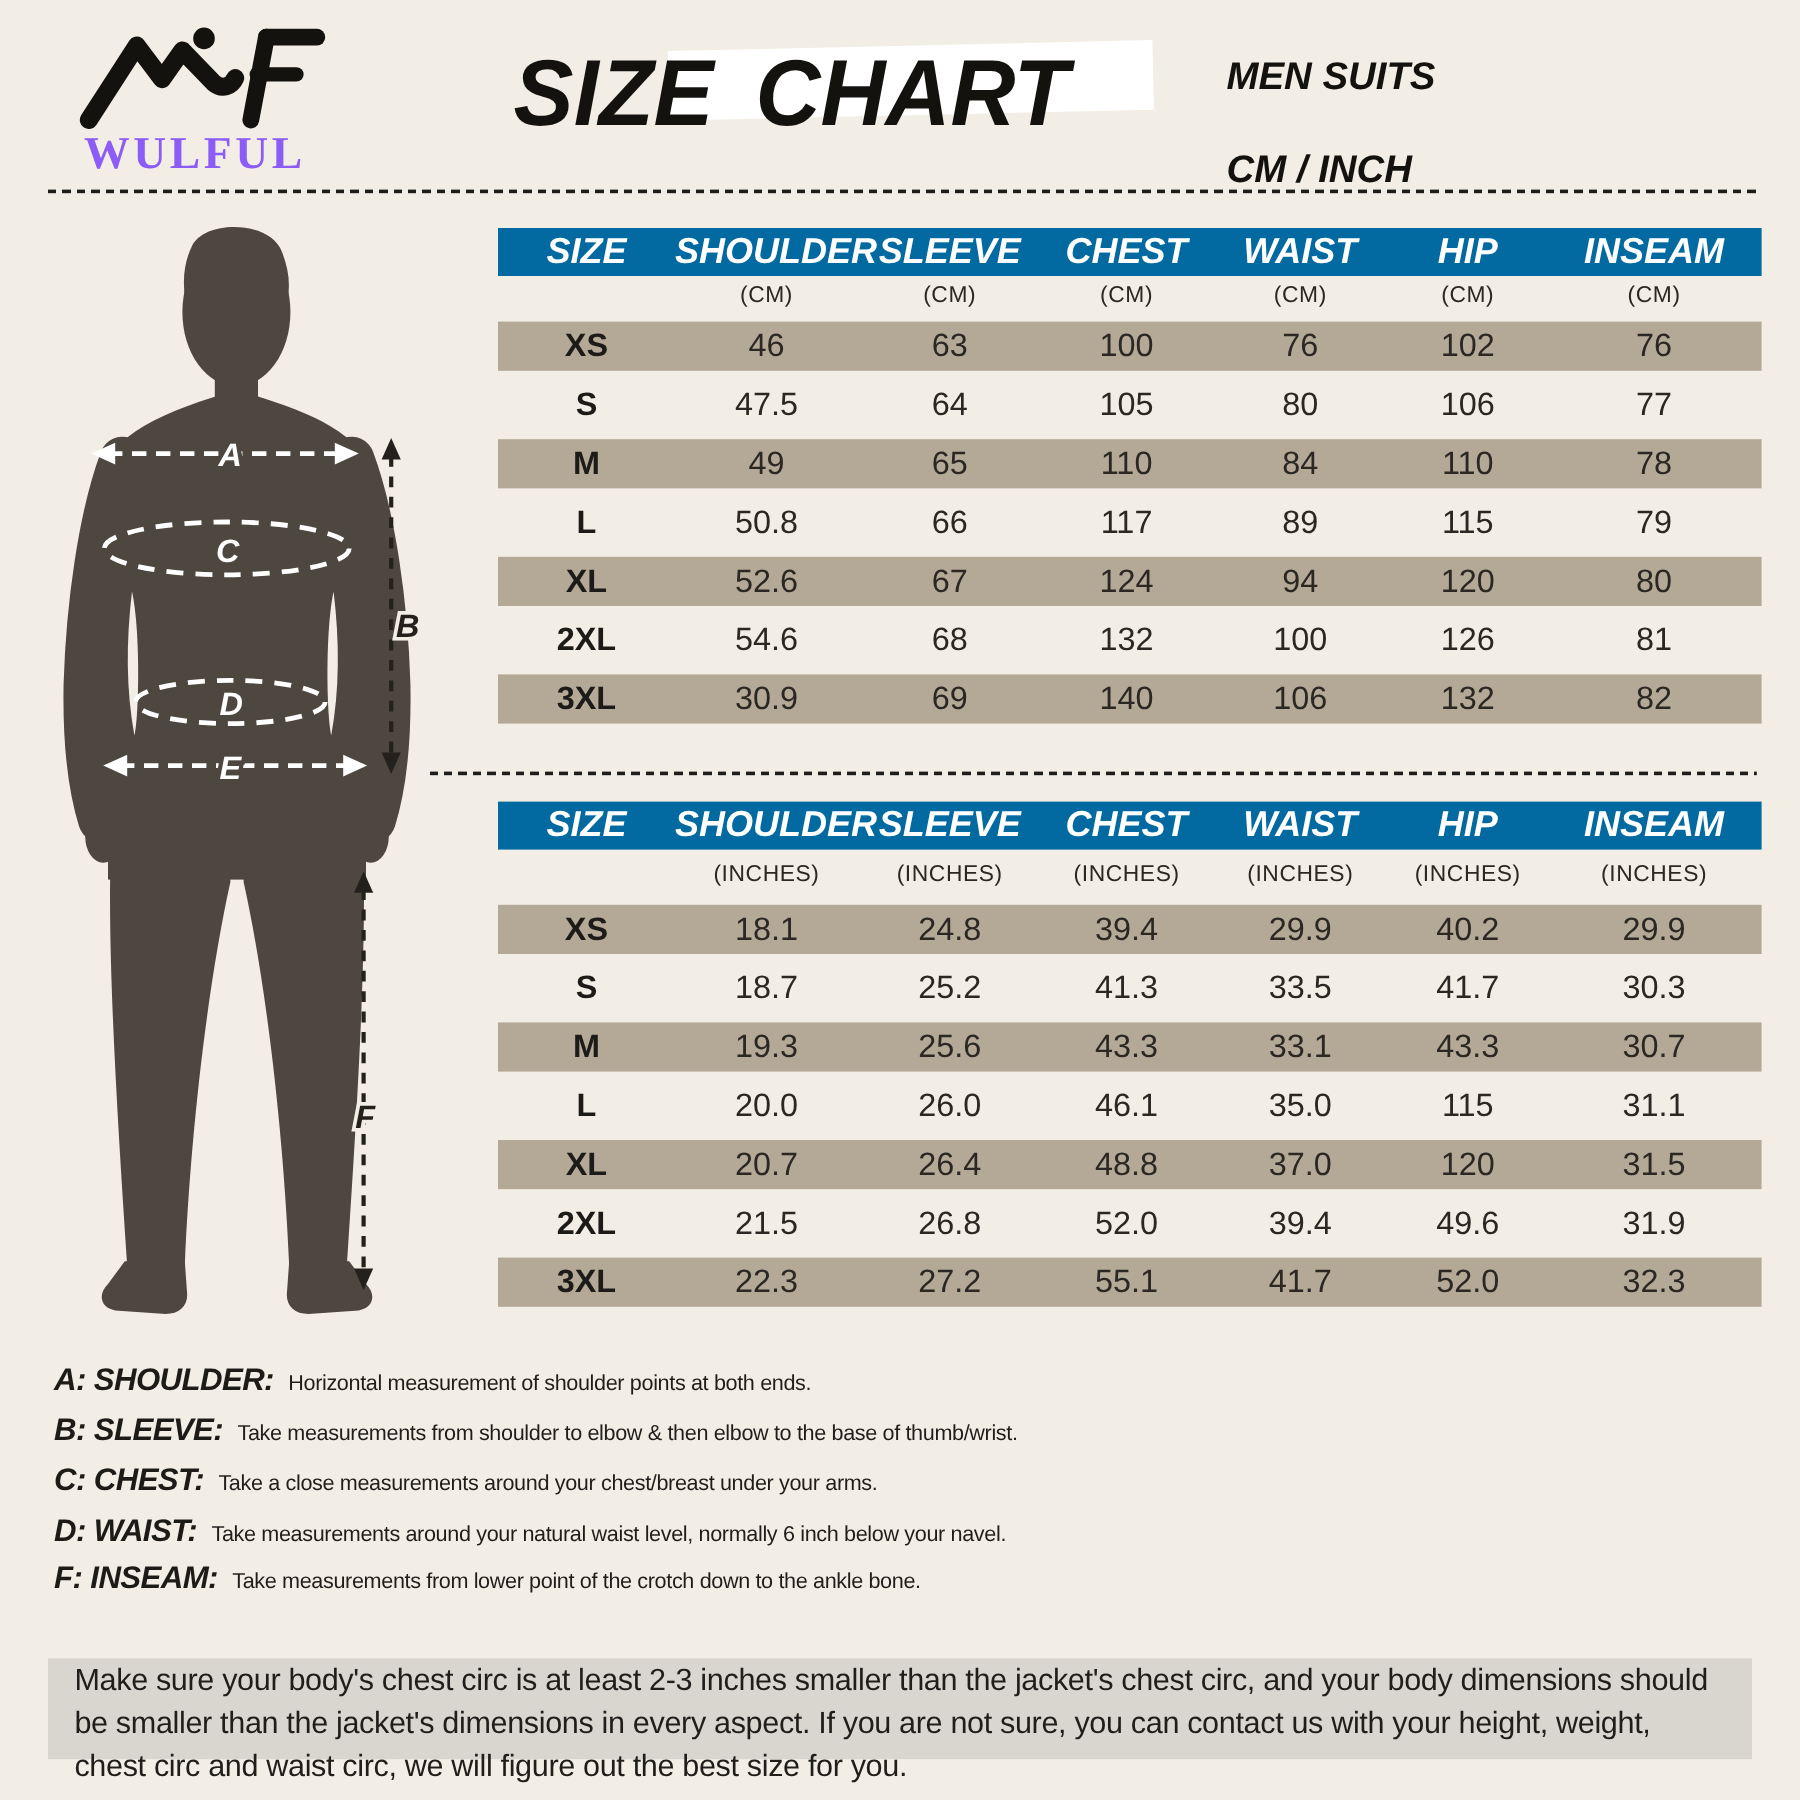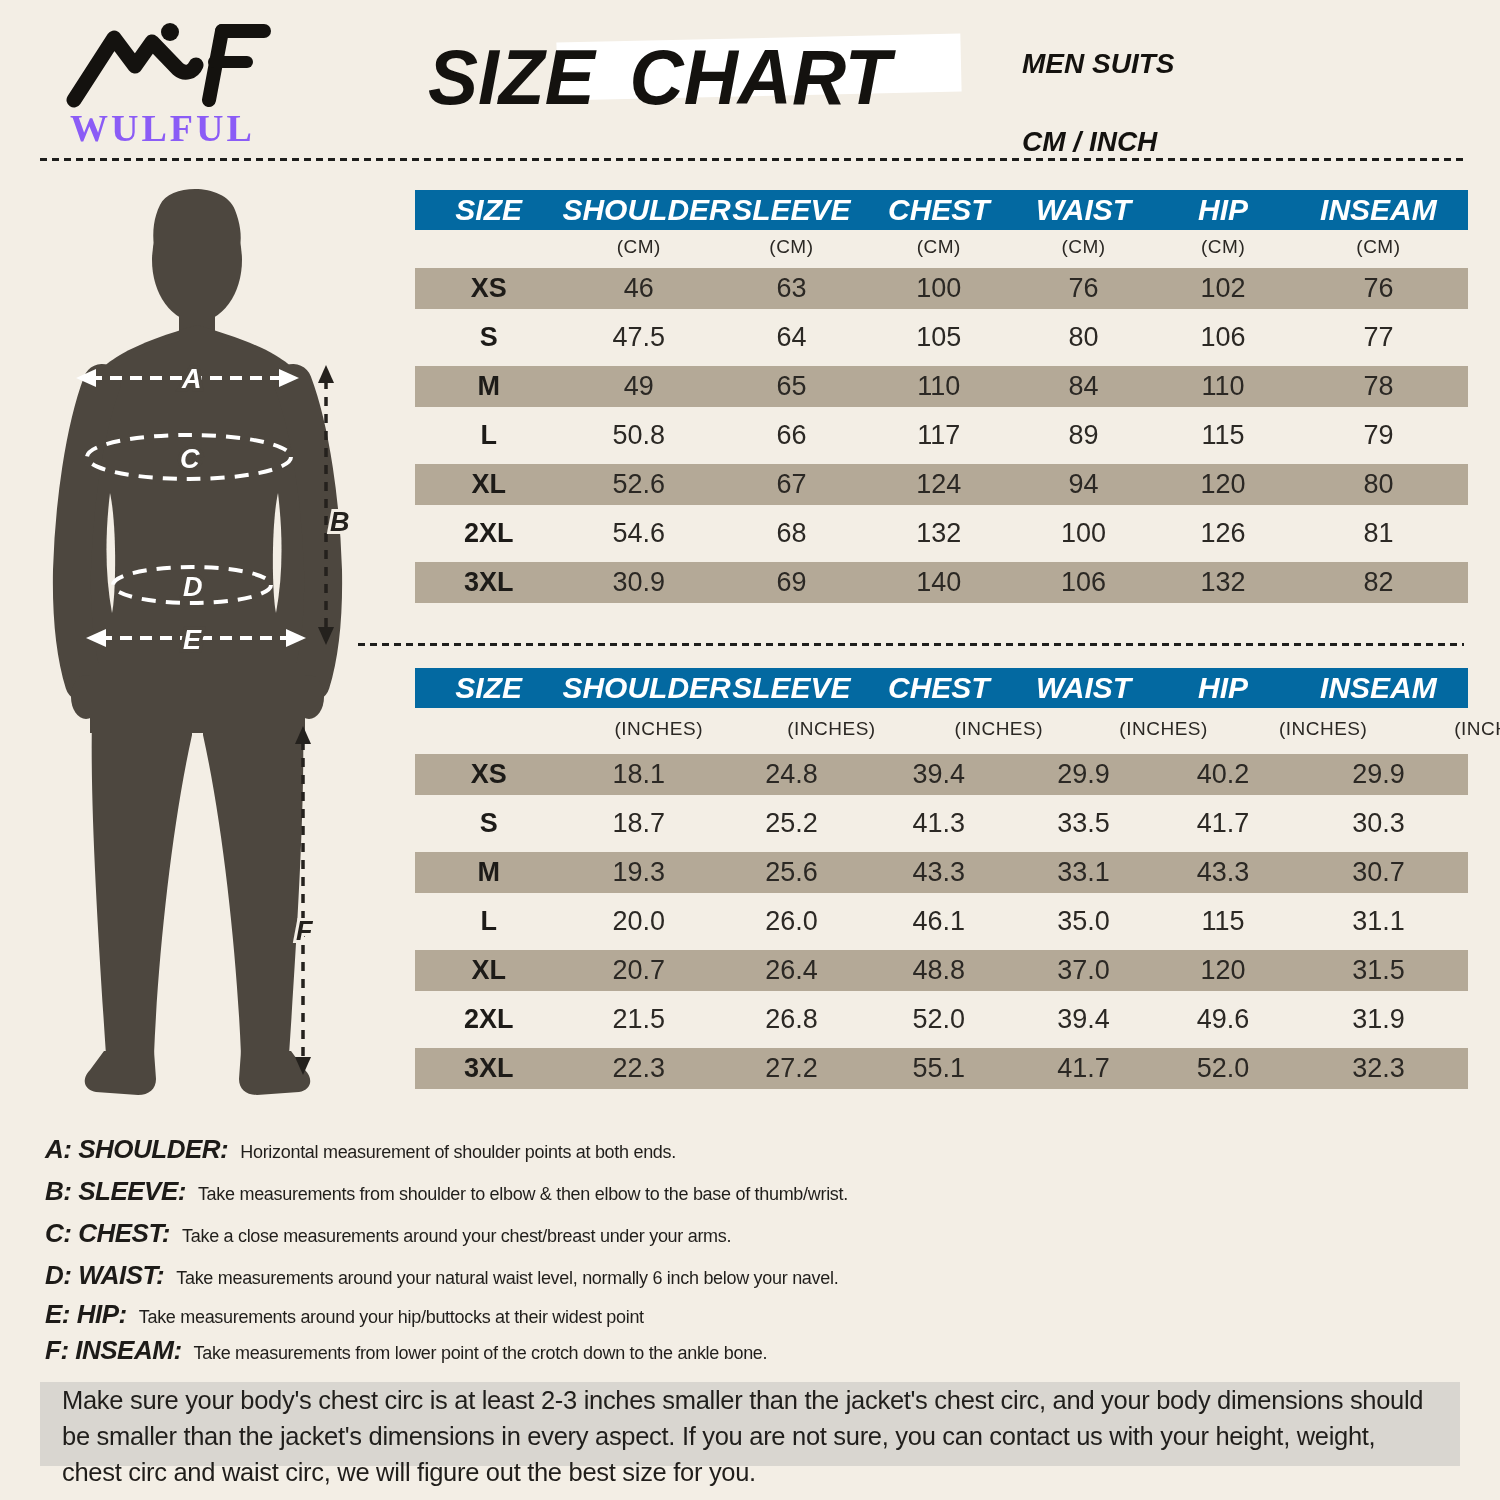--- a/index.html
+++ b/index.html
@@ -24,21 +24,21 @@
   }
   .page-title{
     position:absolute;left:428px;top:32px;width:560px;
     font-size:75px;font-weight:bold;font-style:italic;
     letter-spacing:0px;word-spacing:14px;color:#14120f;
     transform:scaleY(1.04);transform-origin:top left;
     white-space:nowrap;
   }
   .subtitle{
     position:absolute;left:1022px;top:44px;
-    font-size:28px;font-weight:bold;font-style:italic;
+    font-size:32px;font-weight:bold;font-style:italic;
     line-height:39px;color:#14120f;white-space:pre-line;
   }
   .dashed-rule{
     position:absolute;height:3px;
     background:repeating-linear-gradient(90deg,#1e1e1c 0 7px,transparent 7px 12px);
   }
   .rule-top{left:40px;top:158px;width:1424px;}
   .rule-mid{left:358px;top:643px;width:1106px;}
   
   .figure-svg{position:absolute;left:50px;top:175px;}
@@ -49,21 +49,21 @@
   .tbl-head{
     display:grid;grid-template-columns:var(--cols);
     background:#0369a1;height:40px;align-items:center;text-align:center;
     color:#ffffff;font-weight:bold;font-style:italic;font-size:30px;
   }
   .tbl-units{
     display:grid;grid-template-columns:var(--cols);
     height:34px;align-items:center;text-align:center;
     font-size:19px;color:#2b2824;letter-spacing:0.5px;
   }
-  .tbl-2 .tbl-units{height:42px;gap:20px;}
+  .tbl-2 .tbl-units{height:42px;}
   .tbl-row{
     display:grid;grid-template-columns:var(--cols);
     height:49px;align-items:center;text-align:center;
     font-size:27px;color:#2b2824;
   }
   .tbl-row.shaded{
     background:linear-gradient(#b4a997,#b4a997) 50% 50% / 100% 41px no-repeat;
   }
   .cell-size{font-weight:bold;color:#1d1b18;}
   
@@ -345,19 +345,18 @@
         <div class="">52.0</div>
         <div class="">32.3</div>
       </div>
     </div>
 
   <div class="defs">
     <div class="def-line"><span class="def-label">A: SHOULDER:</span><span class="def-text">Horizontal measurement of shoulder points at both ends.</span></div>
     <div class="def-line"><span class="def-label">B: SLEEVE:</span><span class="def-text">Take measurements from shoulder to elbow &amp; then elbow to the base of thumb/wrist.</span></div>
     <div class="def-line"><span class="def-label">C: CHEST:</span><span class="def-text">Take a close measurements around your chest/breast under your arms.</span></div>
     <div class="def-line"><span class="def-label">D: WAIST:</span><span class="def-text">Take measurements around your natural waist level, normally 6 inch below your navel.</span></div>
-    <div class="def-line tight"><span class="def-label">E: HIP:</span><span class="def-text">Take measurements around your hip/buttocks at their widest point</span></div>
     <div class="def-line tight"><span class="def-label">F: INSEAM:</span><span class="def-text">Take measurements from lower point of the crotch down to the ankle bone.</span></div>
   </div>
 
   <div class="note-box">Make sure your body's chest circ is at least 2-3 inches smaller than the jacket's chest circ, and your body dimensions should be smaller than the jacket's dimensions in every aspect. If you are not sure, you can contact us with your height, weight, chest circ and waist circ, we will figure out the best size for you.</div>
 
 </div>
 
 </body></html>

